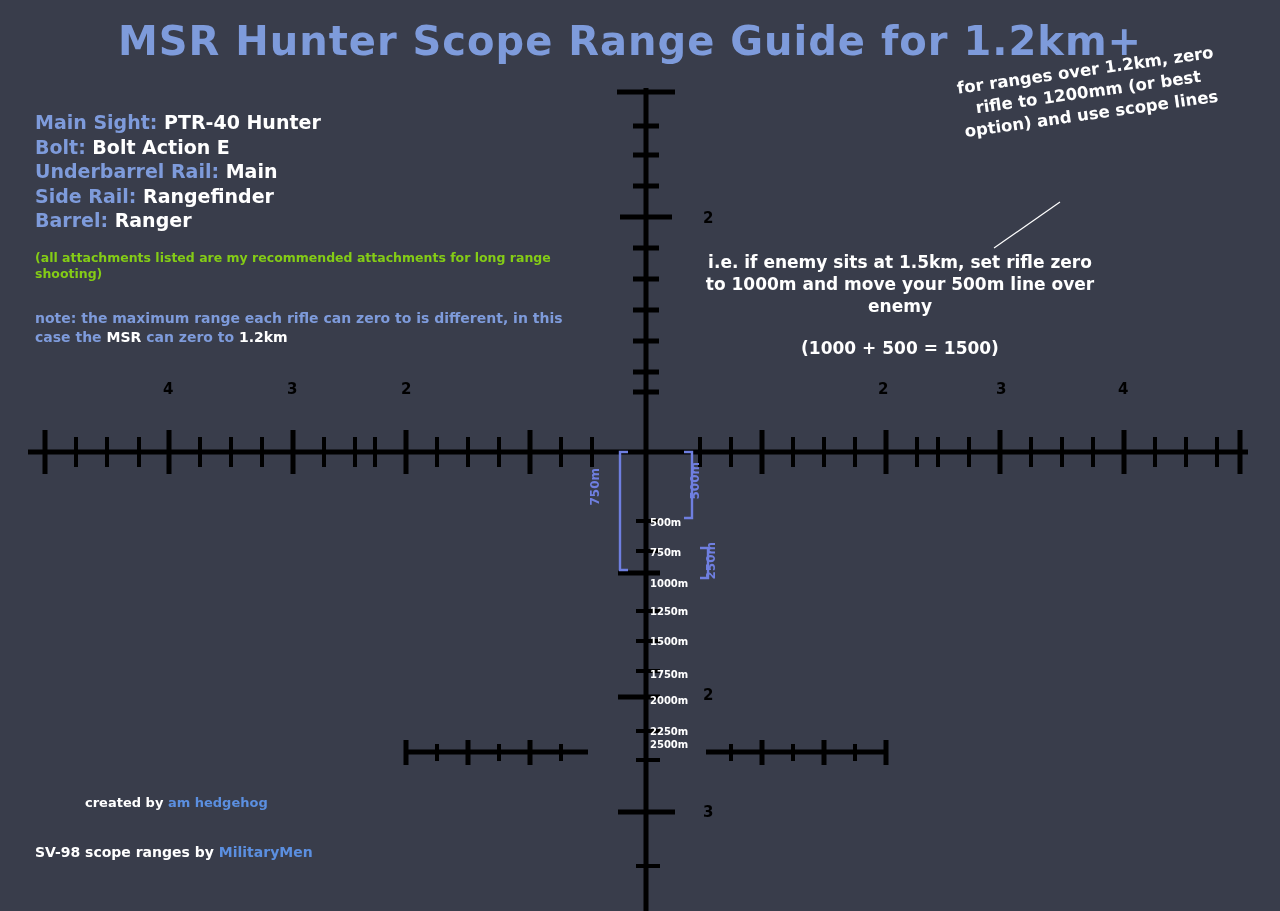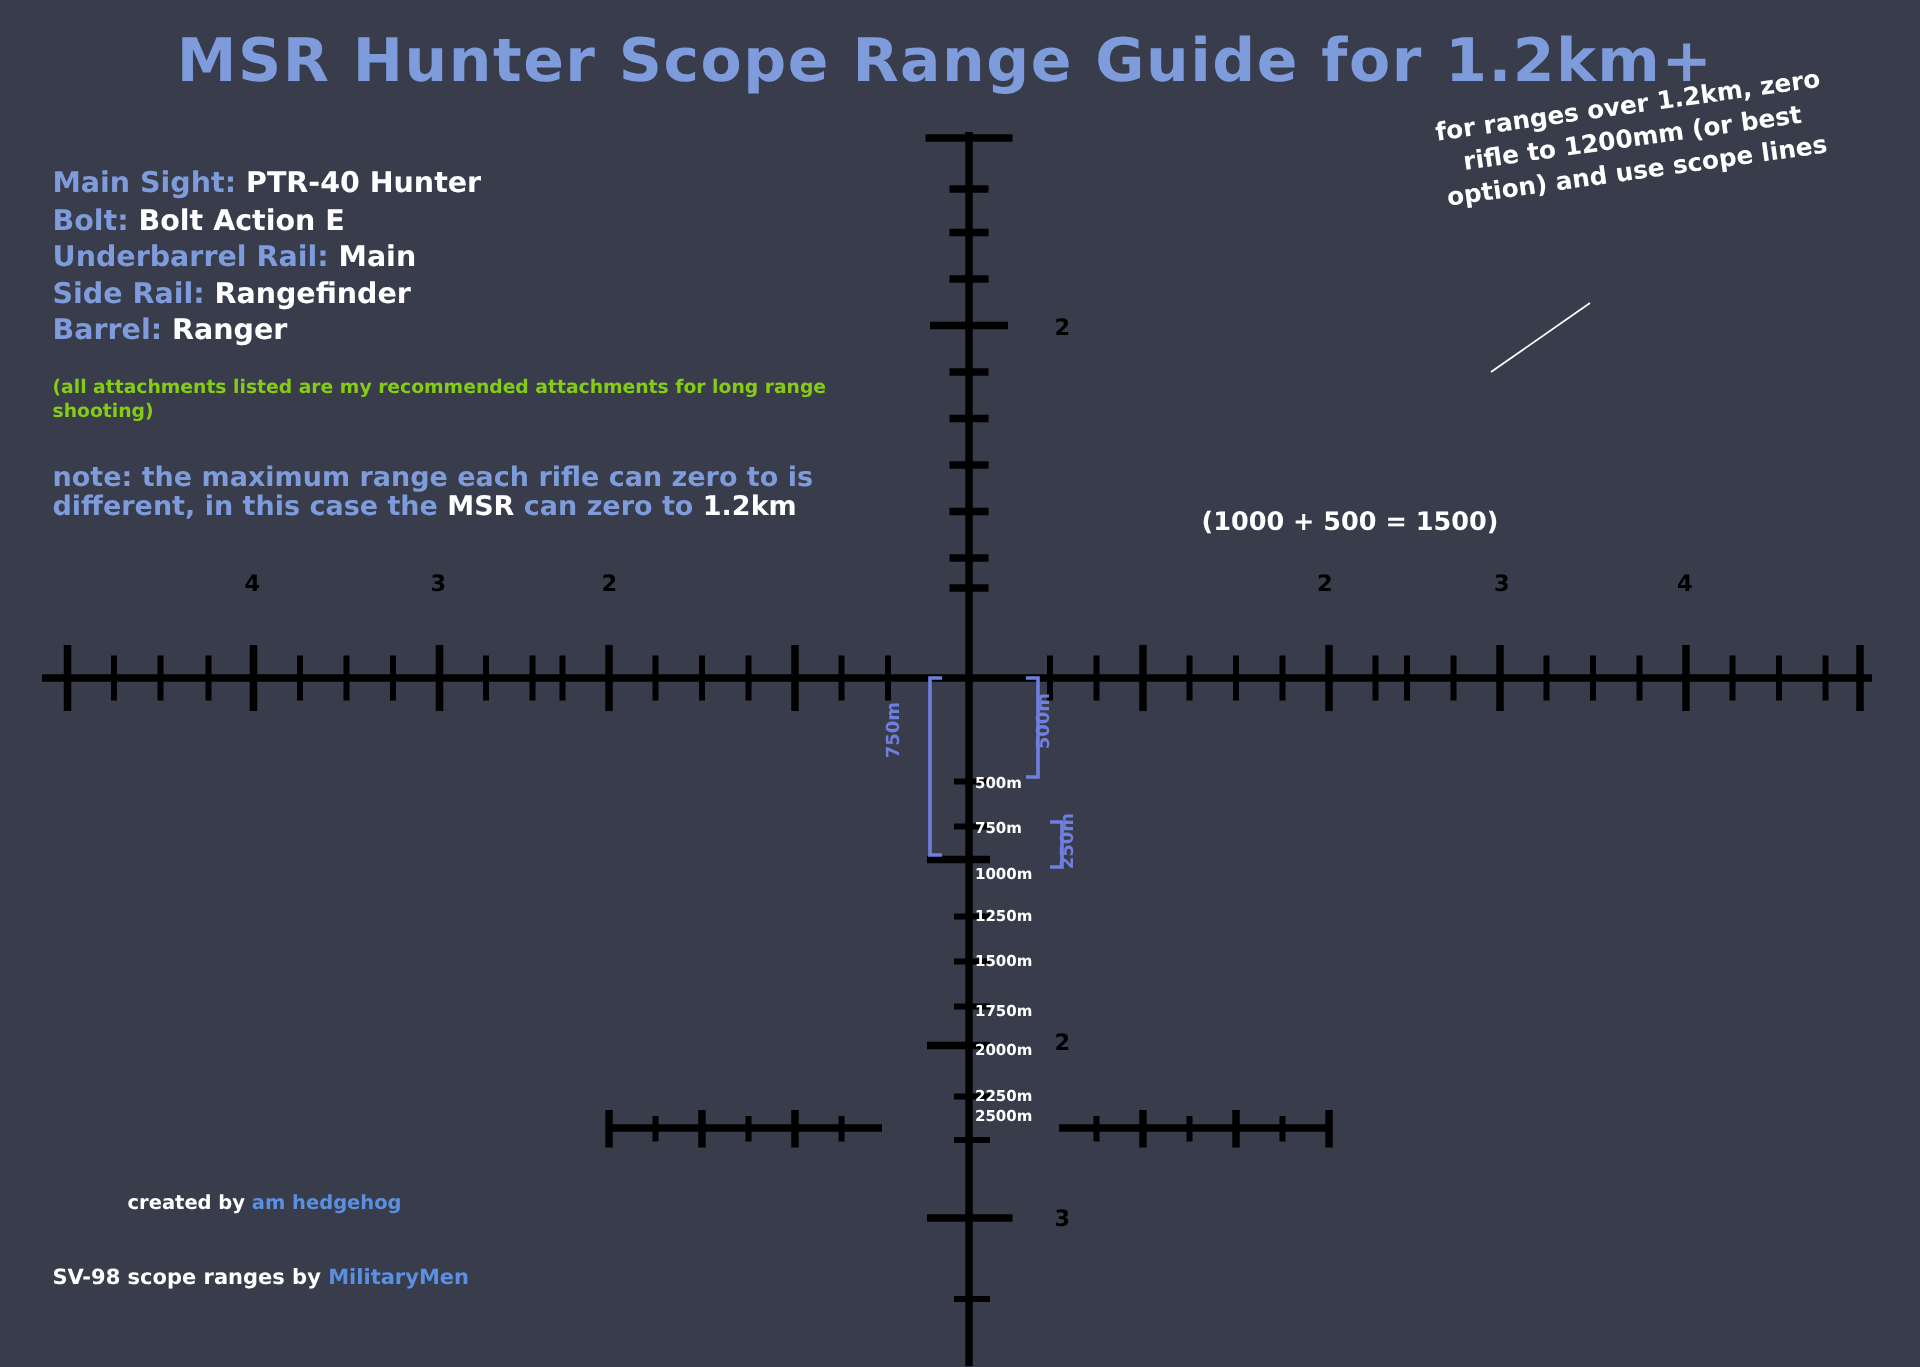--- a/index.html
+++ b/index.html
@@ -21,21 +21,21 @@
 
   
   .loadout{position:absolute;left:35px;top:110px;width:560px;}
   .loadout .row{font-size:19px;font-weight:bold;line-height:24.6px;white-space:nowrap;}
   .loadout .k{color:#7e9bdb;}
   .loadout .v{color:#ffffff;}
 
   .note1{position:absolute;left:35px;top:250px;width:540px;
          font-size:12.5px;font-weight:bold;line-height:16px;color:#84cc16;}
   .note2{position:absolute;left:35px;top:309px;width:560px;
-         font-size:18px;font-weight:bold;line-height:19px;color:#7e9bdb;}
+         font-size:14px;font-weight:bold;line-height:19px;color:#7e9bdb;}
   .note2 .w{color:#ffffff;}
 
   
   .tilted{
     position:absolute;left:955px;top:78px;width:260px;
     transform:rotate(-8deg);transform-origin:left top;
     font-size:16.5px;font-weight:bold;line-height:22px;color:#ffffff;
     text-align:center;
   }
   .leader{position:absolute;left:992px;top:200px;width:70px;height:50px;}
@@ -103,20 +103,21 @@
   <div class="note2">
     <span>note: the maximum range each rifle can zero to is different, in this case the </span><span class="w">MSR</span><span> can zero to </span><span class="w">1.2km</span>
   </div>
 
   <div class="tilted">for ranges over 1.2km, zero rifle to 1200mm (or best option) and use scope lines</div>
 
   <svg class="leader" viewBox="0 0 70 50">
     <line x1="68" y1="2" x2="2" y2="48" stroke="#ffffff" stroke-width="1.2"></line>
   </svg>
 
+  <div class="example">i.e. if enemy sits at 1.5km, set rifle zero to 1000m and move your 500m line over enemy</div>
   <div class="math">(1000 + 500 = 1500)</div>
 
   <svg class="svgwrap" viewBox="0 0 1280 911">
     <g stroke="#000000" stroke-linecap="butt">
 
       <line x1="646" y1="88" x2="646" y2="911" stroke-width="5"></line>
 
       <line x1="28" y1="452" x2="1248" y2="452" stroke-width="5"></line>
 
       <line x1="617" y1="92" x2="675" y2="92" stroke-width="5"></line>

